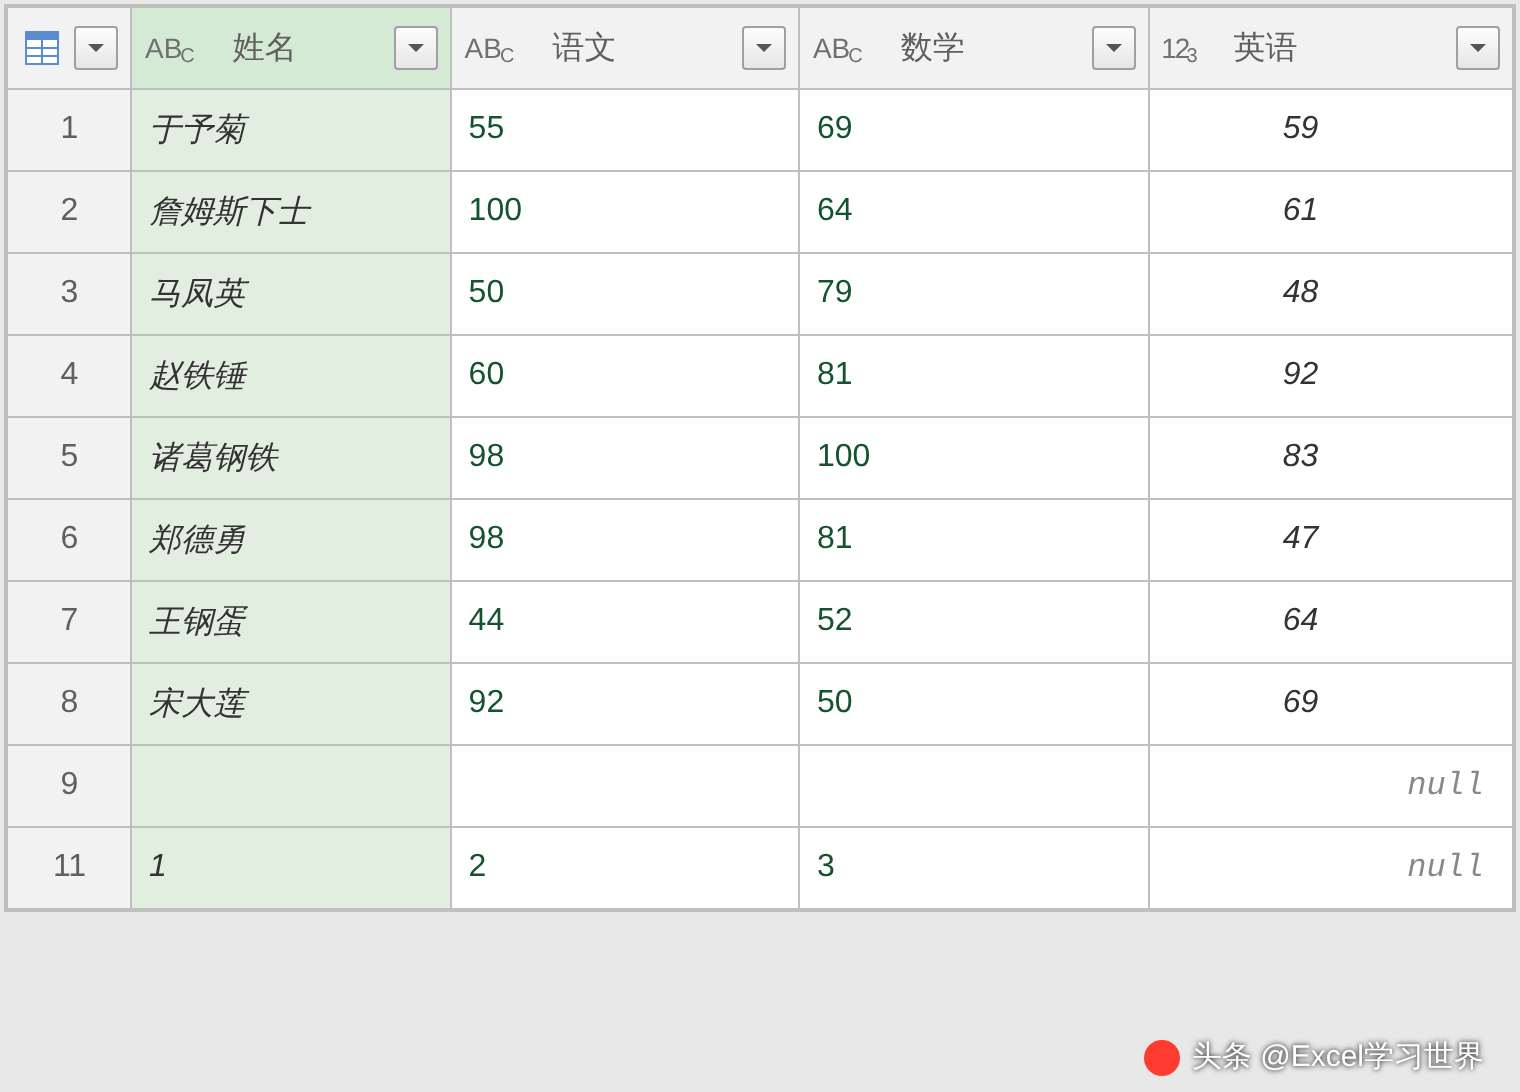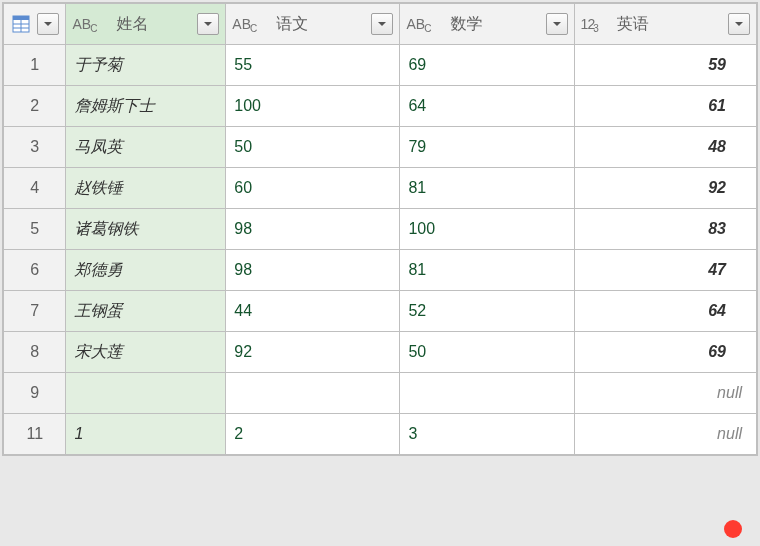--- a/index.html
+++ b/index.html
@@ -71,31 +71,31 @@
     background:#e2efe0;
     padding-left:8px;
     color:#333;
     font-style:italic;
   }
   td.data-cell {
     padding-left:8px;
     color:#14532d;
   }
   td.english-cell {
-    text-align:right;
+    text-align:center;
     padding-right:30px;
     font-style:italic;
     color:#333;
-    font-weight:bold;
   }
   td.null-cell {
     text-align:right;
     padding-right:14px;
     font-style:italic;
     color:#888;
+    font-family:Liberation Mono, monospace;
   }
   .table-menu {
     width:22px;height:22px;
     display:flex;align-items:center;justify-content:center;
     margin:0 auto;
   }
   .table-menu svg{width:18px;height:18px;}
   .watermark {
     position:absolute;
     right:18px; bottom:8px;
@@ -250,13 +250,14 @@
           <td class="data-cell">2</td>
           <td class="data-cell">3</td>
           <td class="null-cell">null</td>
         </tr>
       </tbody>
 </table>
 </div>
 
 <div class="watermark">
   <span class="wm-icon"></span>
+  <span>头条 @Excel学习世界</span>
 </div>
 
 </body></html>

